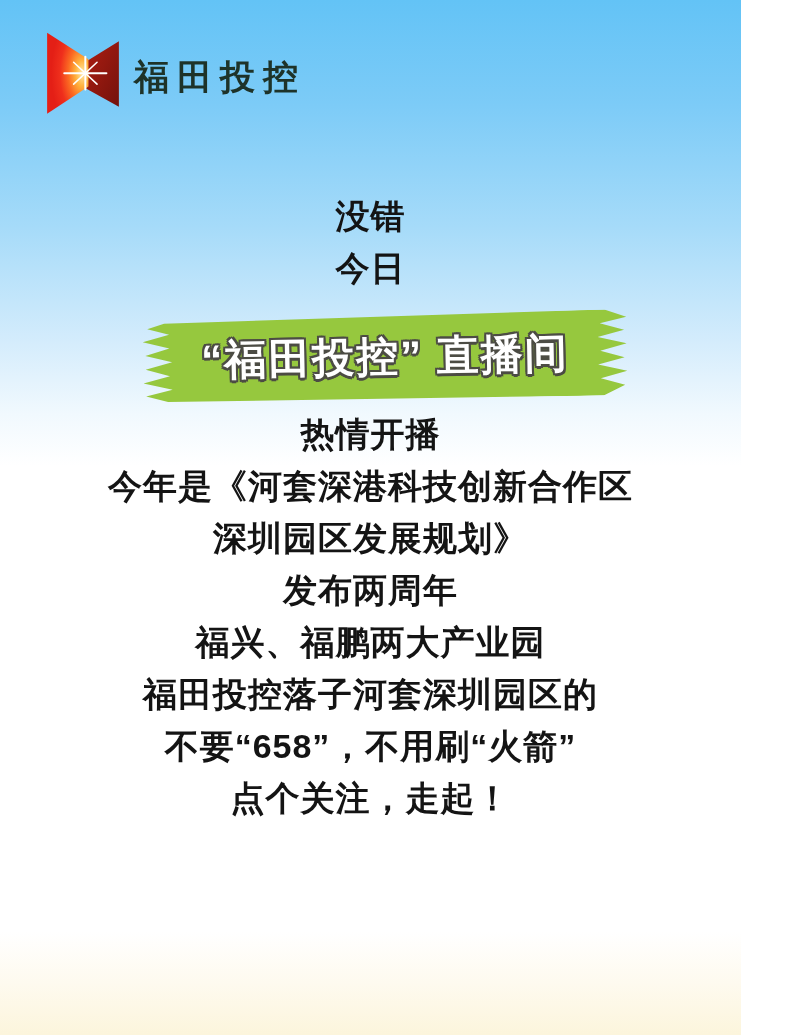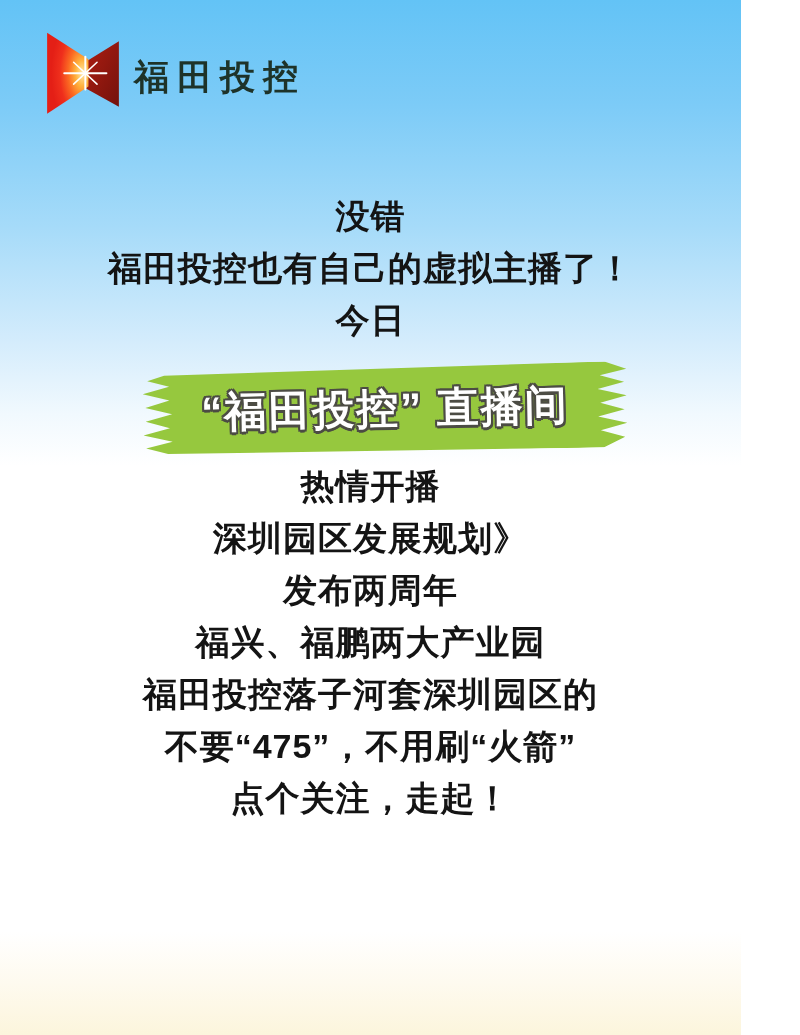--- a/index.html
+++ b/index.html
@@ -130,30 +130,30 @@
         <line x1="38" y1="40" x2="68" y2="68" stroke-width="2"></line>
         <line x1="38" y1="68" x2="68" y2="40" stroke-width="2"></line>
       </g>
     </svg>
     <div class="brand-name">福田投控</div>
   </div>
 
   <div class="content">
 
     <div class="line">没错</div>
-    <div class="line">福田投控也有自己的虚拟主播了！</div>
     <div class="line">今日</div>
 
     <div class="banner">
       <div class="banner-shape"></div>
       <div class="banner-text">“福田投控” 直播间</div>
     </div>
 
     <div class="line">热情开播</div>
+    <div class="line">今年是《河套深港科技创新合作区</div>
     <div class="line">深圳园区发展规划》</div>
     <div class="line">发布两周年</div>
     <div class="line">福兴、福鹏两大产业园</div>
     <div class="line">福田投控落子河套深圳园区的</div>
-    <div class="line">不要“475”，不用刷“火箭”</div>
+    <div class="line">不要“658”，不用刷“火箭”</div>
     <div class="line">点个关注，走起！</div>
   </div>
 
 </div>
 
 </body></html>

